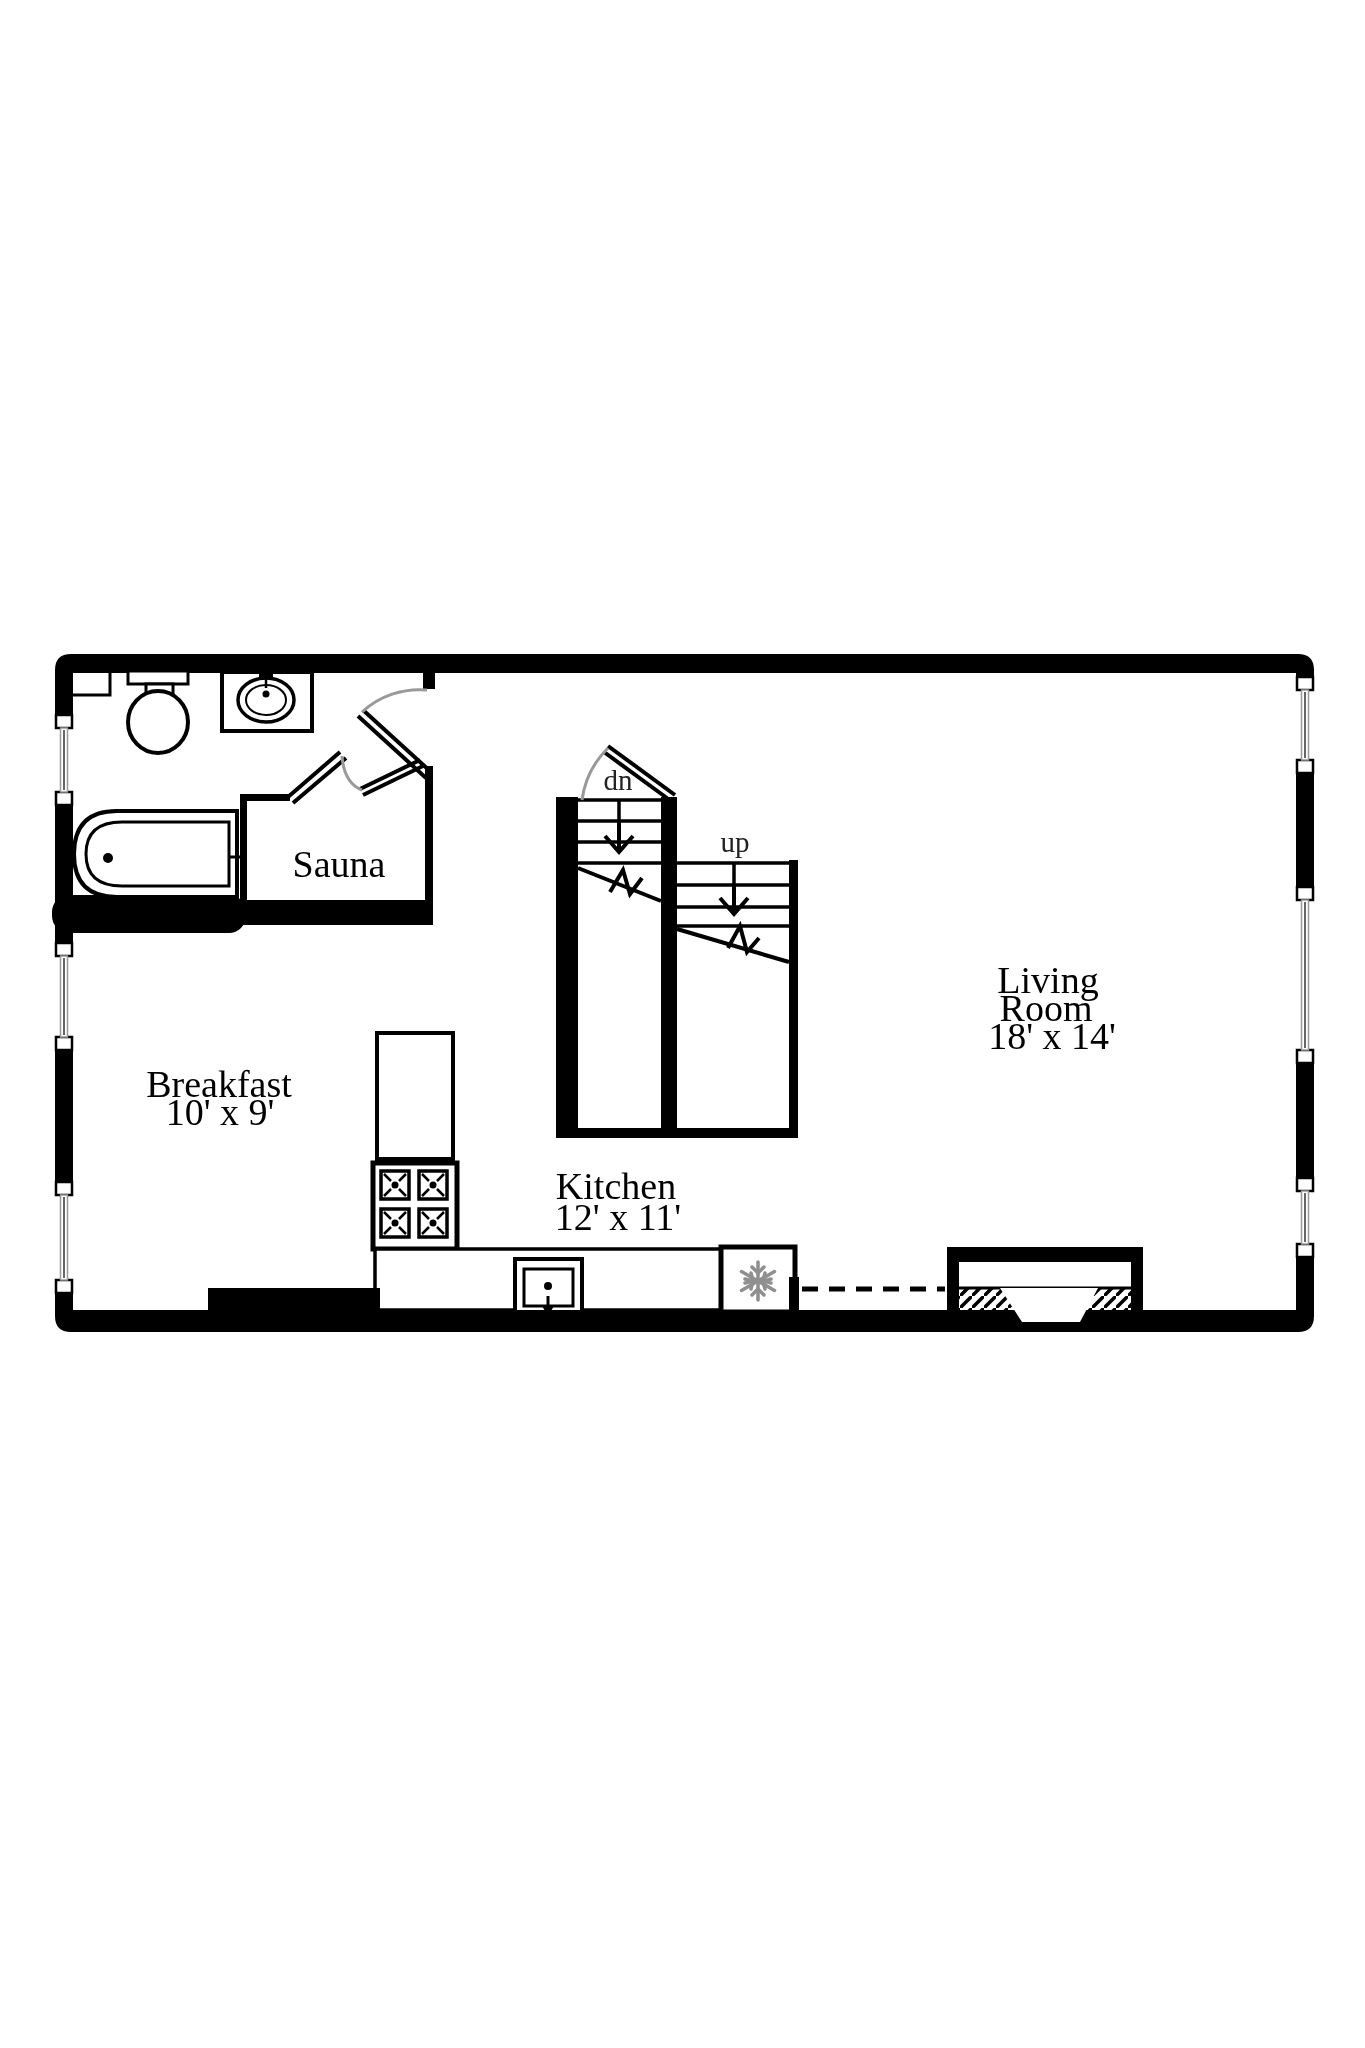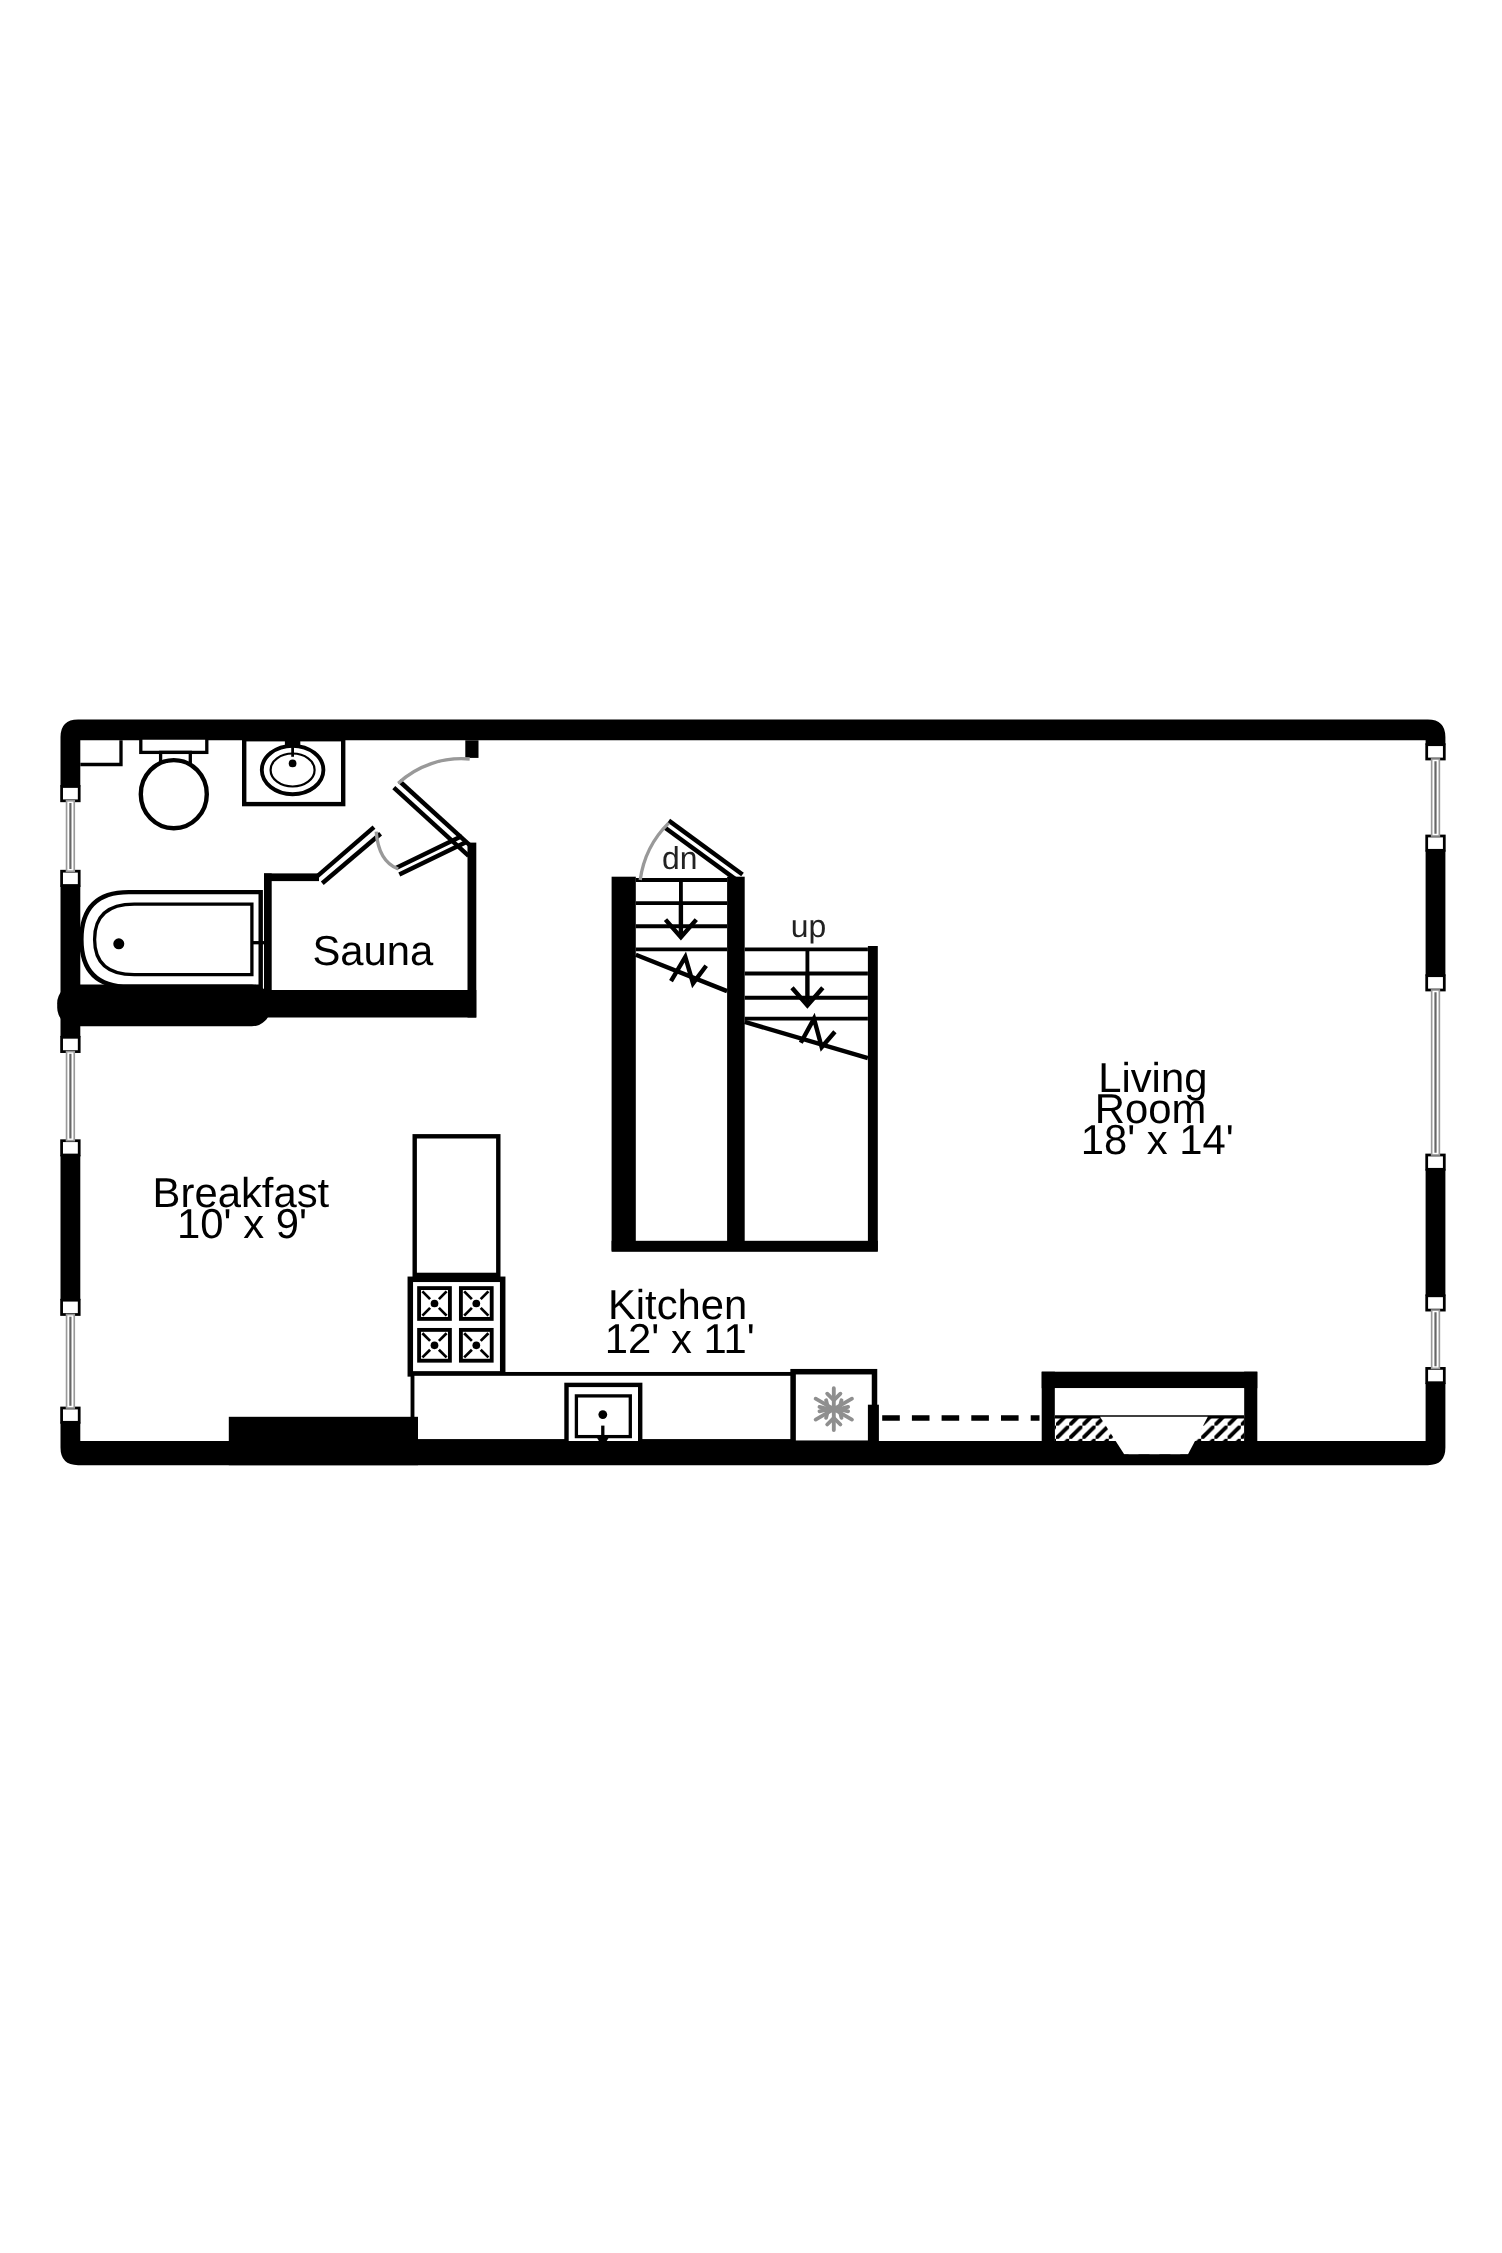--- a/index.html
+++ b/index.html
@@ -1,17 +1,17 @@
 <!DOCTYPE html>
 <html style="--wall: #000000; --background: #ffffff; --door-arc: #999999; --snowflake: #8f8f8f; --label-text: #000000; --stair-label-text: #222222;"><head>
 <meta charset="utf-8">
 <style>
   html,body{margin:0;padding:0;background:#fff;}
   .page{position:relative;width:1365px;height:1712px;background:var(--background,#fff);
-        font-family:Liberation Sans, sans-serif;}
+        font-family:Liberation Serif, serif;}
   svg{display:block;}
   .w   {fill:var(--wall,#000);}
   .ln  {stroke:var(--wall,#000);fill:none;}
   .fw  {fill:#fff;stroke:var(--wall,#000);}
   .arc {stroke:var(--door-arc,#999);fill:none;stroke-width:3;}
   .flake{stroke:var(--snowflake,#8f8f8f);fill:none;stroke-width:3.5;stroke-linecap:round;}
   .glz {stroke:#666;fill:none;}
   .lbl {fill:var(--label-text,#000);font-size:38px;text-anchor:middle;}
   .slbl{fill:var(--stair-label-text,#222);font-size:29px;text-anchor:middle;}
 </style>

